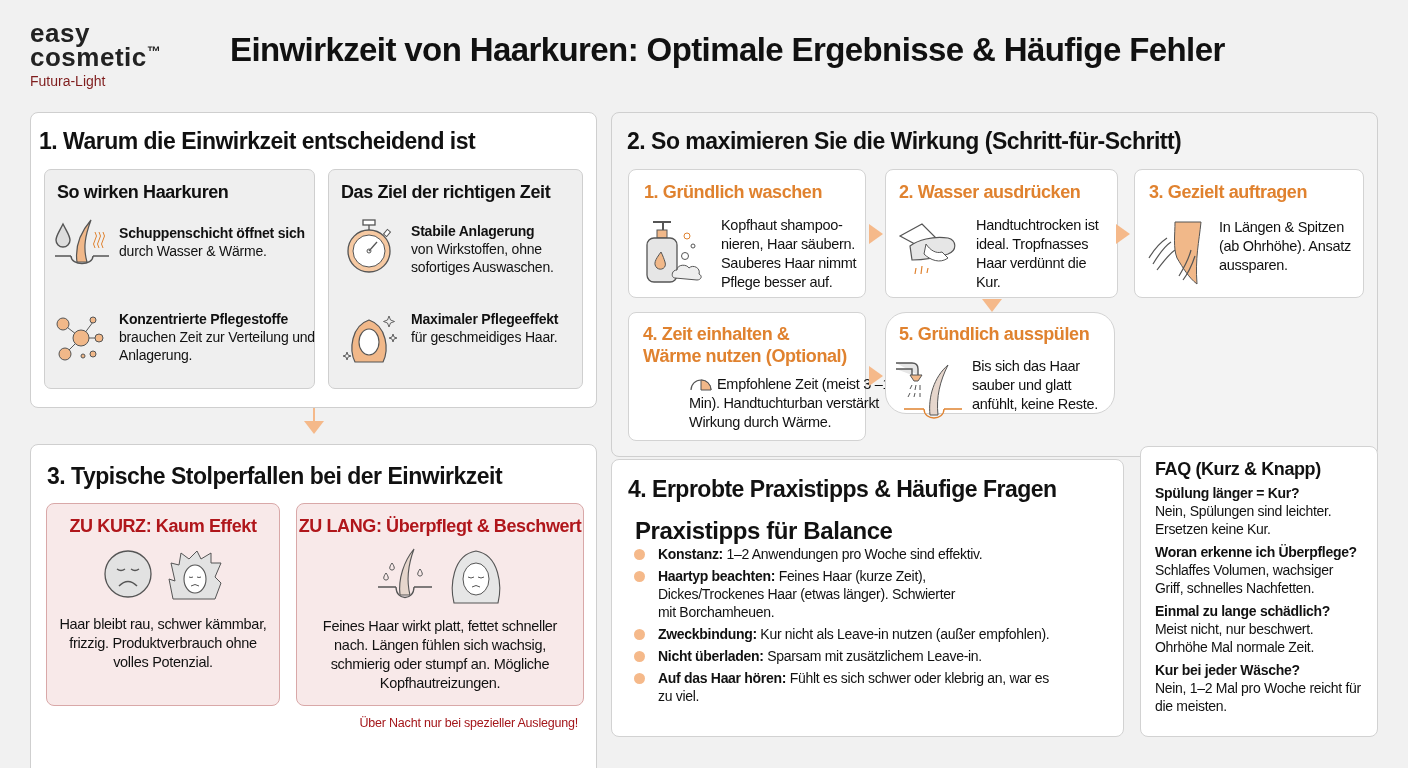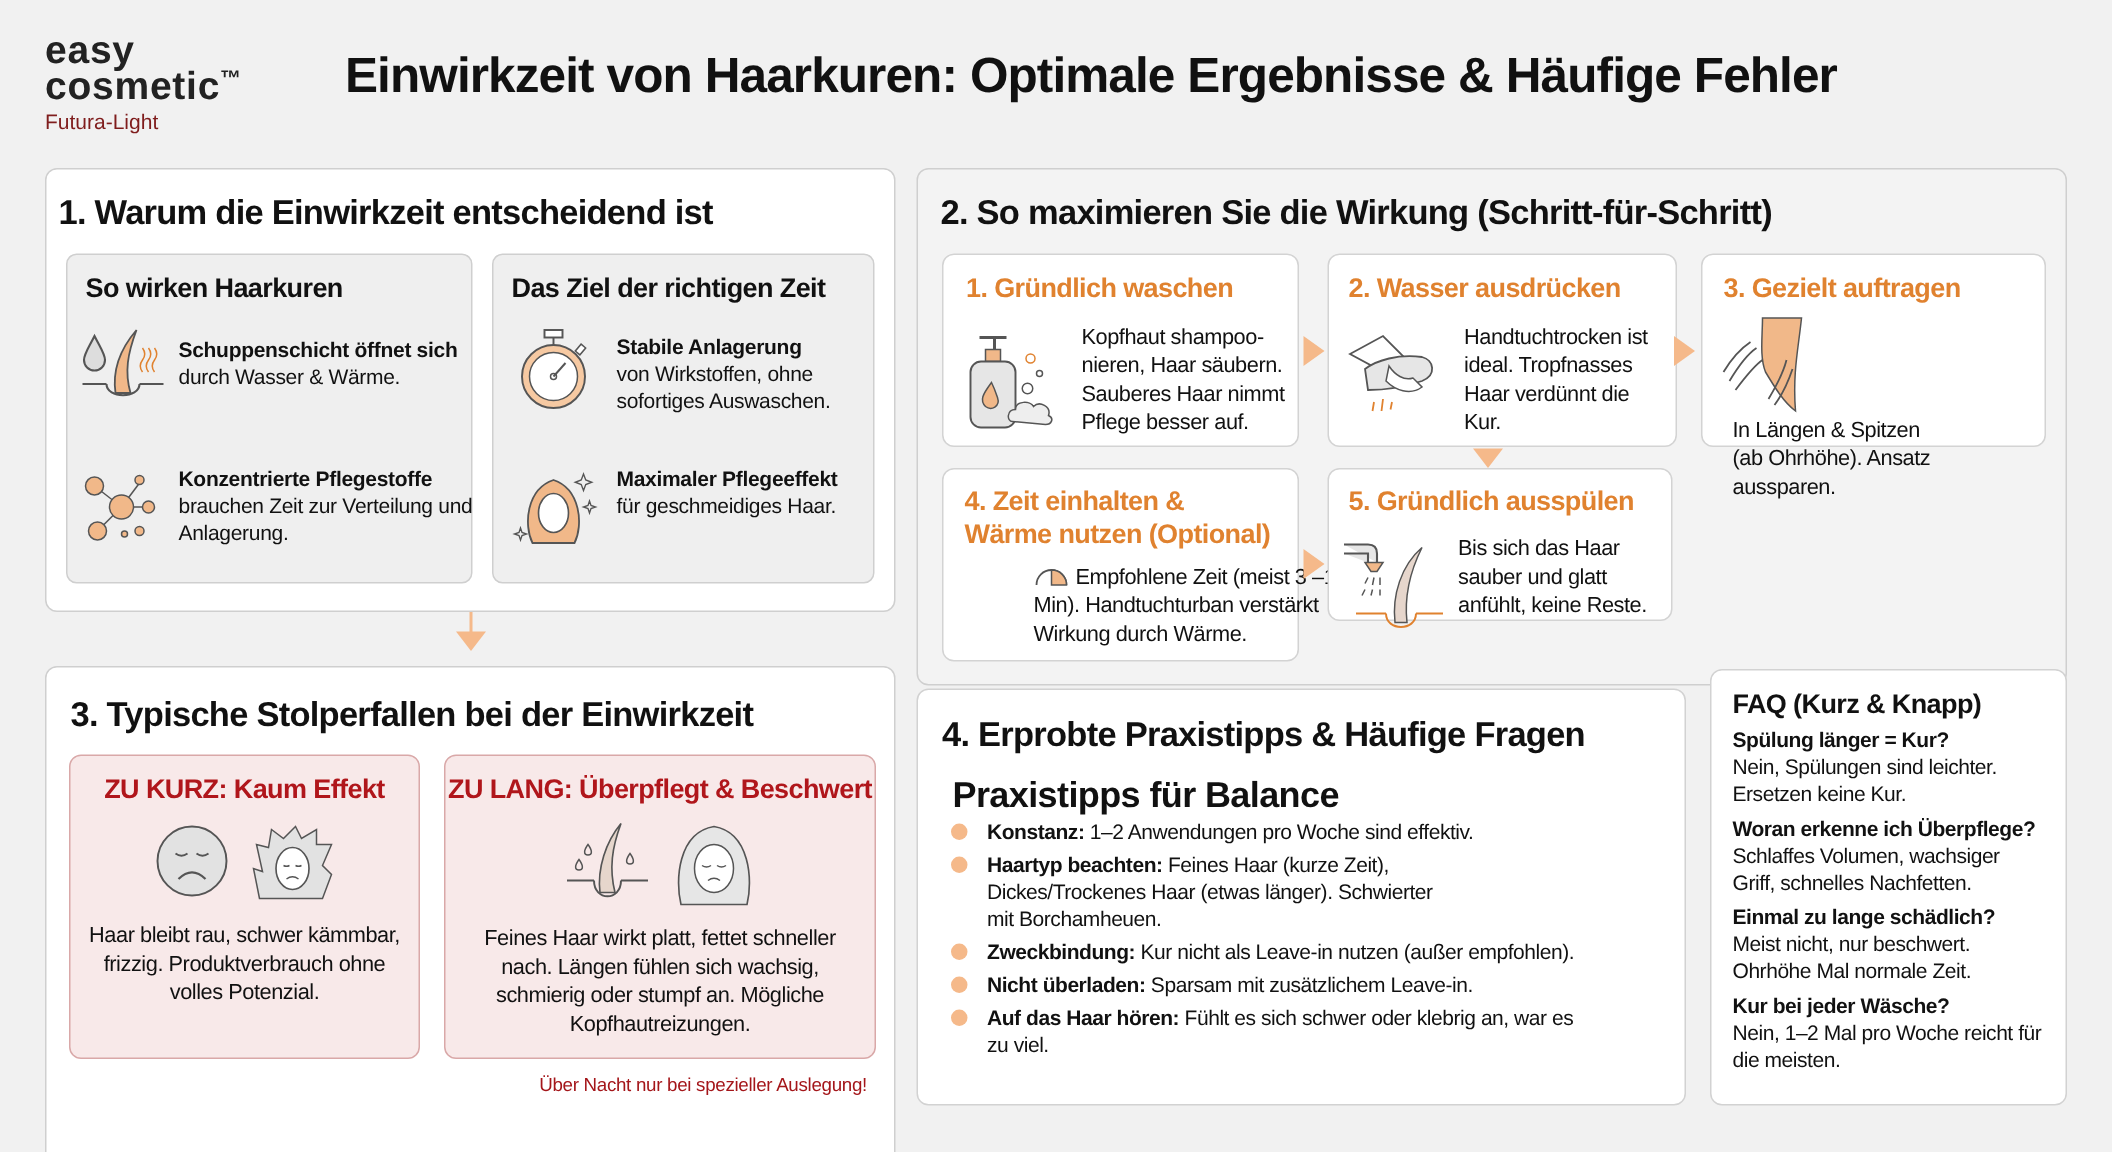--- a/index.html
+++ b/index.html
@@ -200,21 +200,21 @@
 
   <div class="abs warn" style="right:18px; top:271px;">Über Nacht nur bei spezieller Auslegung!</div>
 </div>
 
 <div class="abs panel" style="left:611px; top:112px; width:767px; height:345px; background:#f3f3f3;">
   <div class="abs sec-title" style="left:15px; top:15px;">2. So maximieren Sie die Wirkung (Schritt-für-Schritt)</div>
 </div>
 
 <div class="abs step" style="left:628px; top:169px; width:238px; height:129px;">
   <h4 class="abs" style="left:15px; top:11px;">1. Gründlich waschen</h4>
-  <div class="abs body" style="left:12px; top:42px;align-items:center;">
+  <div class="abs body" style="left:12px; top:42px;">
     <svg class="ic" viewBox="0 0 68 70">
       <path d="M12 6 H30 M22 6 V14" stroke="#555" stroke-width="2" fill="none"></path>
       <rect x="16" y="14" width="10" height="8" fill="#f1b889" stroke="#555"></rect>
       <rect x="6" y="22" width="30" height="44" rx="7" fill="#e6e6e6" stroke="#555" stroke-width="1.3"></rect>
       <path d="M20 36 c-6 8 -8 12 -4 16 c4 3 10 0 8 -6 c-1 -3 -2 -6 -4 -10z" fill="#f1b889" stroke="#555"></path>
       <circle cx="46" cy="20" r="3" fill="none" stroke="#e0822f"></circle>
         <circle cx="52" cy="30" r="2" fill="none" stroke="#555"></circle>
         <circle cx="44" cy="40" r="3.5" fill="none" stroke="#555"></circle>
       <path d="M34 62 c-4 0 -4 -8 2 -8 c0 -6 10 -6 12 -2 c4 -4 12 0 10 6 c4 2 2 6 -2 6z" fill="#eee" stroke="#555"></path>
     </svg>
@@ -232,21 +232,21 @@
       <path d="M30 28 C34 34 40 38 46 36 L52 42 C44 48 34 44 28 38 Z" fill="#fff" stroke="#555"></path>
       <path d="M20 52 l-1 6 M26 50 l-1 8 M32 52 l-1 5" stroke="#e0822f" stroke-width="1.2"></path>
     </svg>
     <div class="tx" style="margin-left:12px; width:135px;">Handtuchtrocken ist ideal. Tropfnasses Haar verdünnt die Kur.</div>
   </div>
 </div>
 <div class="abs arrow-r" style="left:1116px; top:224px;"></div>
 
 <div class="abs step" style="left:1134px; top:169px; width:230px; height:129px;">
   <h4 class="abs" style="left:14px; top:11px;">3. Gezielt auftragen</h4>
-  <div class="abs body" style="left:10px; top:34px;flex-direction:column;">
+  <div class="abs body" style="left:10px; top:44px;">
     <svg class="ic" style="width:64px" viewBox="0 0 64 70">
       <path d="M30 4 H56 C54 24 50 40 52 66 C44 60 38 50 32 40 C28 30 30 16 30 4Z" fill="#f1b889" stroke="#555" stroke-width="1"></path>
       <path d="M4 40 C10 30 16 24 22 20 M8 46 C14 36 20 28 26 24 M12 52 C18 44 24 36 30 32" stroke="#555" stroke-width="1.2" fill="none"></path>
       <path d="M34 58 C40 48 44 40 46 32 M38 62 C44 54 48 44 50 38" stroke="#555" stroke-width="1.2" fill="none"></path>
     </svg>
     <div class="tx" style="margin-left:10px; width:140px;">In Längen &amp; Spitzen (ab Ohrhöhe). Ansatz aussparen.</div>
   </div>
 </div>
 
 <div class="abs arrow-d" style="left:982px; top:299px;"></div>
@@ -258,21 +258,21 @@
   </h4>
   <div class="abs" style="left:12px; top:61px; width:220px; font-size:14.5px; line-height:19px; letter-spacing:-0.3px;margin-left:48px;">
     <svg width="24" height="18" viewBox="0 0 24 18" style="vertical-align:-3px; margin-right:4px;">
       <path d="M2 16 A10 10 0 0 1 22 16" fill="#fff" stroke="#555" stroke-width="1.2"></path>
       <path d="M12 16 V6 A10 10 0 0 1 22 16 Z" fill="#f1b889" stroke="#555" stroke-width="1"></path>
     </svg><span>Empfohlene Zeit (meist 3 –10 Min). Handtuchturban verstärkt Wirkung durch Wärme.</span>
   </div>
 </div>
 <div class="abs arrow-r" style="left:869px; top:366px;"></div>
 
-<div class="abs step" style="left:885px; top:312px; width:230px; height:102px;">
+<div class="abs step" style="left:885px; top:312px; width:230px; height:102px;border-radius:21px;">
   <h4 class="abs" style="left:13px; top:10px;">5. Gründlich ausspülen</h4>
   <div class="abs body" style="left:8px; top:40px;">
     <svg class="ic" style="width:70px" viewBox="0 0 70 70">
       <path d="M2 6 H18 C22 6 24 8 24 12 V18 M2 12 H18 V18" stroke="#555" stroke-width="1.4" fill="#e6e6e6"></path>
       <path d="M16 18 H28 L24 24 H20Z" fill="#f1b889" stroke="#555"></path>
       <path d="M18 28 l-2 4 M22 28 l-1 5 M26 28 l0 5 M16 36 l-2 4 M21 36 l-1 4 M26 36 l0 4" stroke="#555" stroke-width="1"></path>
       <path d="M10 52 H30 M50 52 H68" stroke="#e0822f" stroke-width="1.3"></path>
       <path d="M30 52 c0 12 20 12 20 0" stroke="#e0822f" stroke-width="1.3" fill="none"></path>
       <path d="M36 58 C34 40 40 20 54 8 C46 24 42 40 44 58 Z" fill="#e6d6cc" stroke="#555" stroke-width="1"></path>
     </svg>

